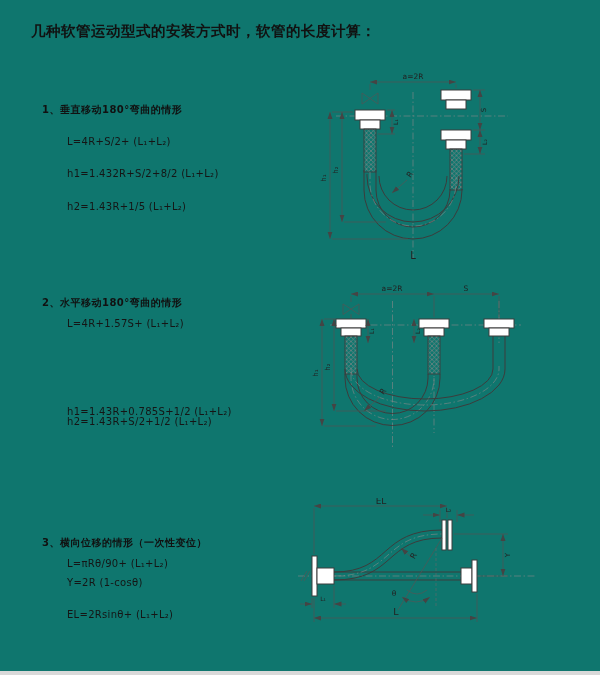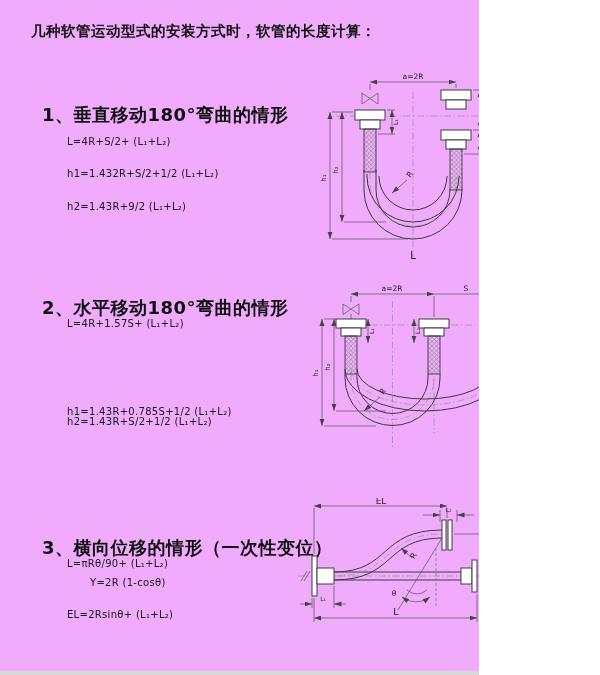--- a/index.html
+++ b/index.html
@@ -1,48 +1,48 @@
 <!DOCTYPE html>
 <html><head>
 <meta charset="utf-8">
 <style>
   html,body{margin:0;padding:0;}
   .page{
-    position:relative;width:479px;height:675px;background:#f0abfc;
+    position:relative;width:600px;height:675px;background:#0f766e;
     font-family:"DejaVu Sans","Liberation Sans",sans-serif;color:#111;
     overflow:hidden;
   }
   .title{position:absolute;left:31px;top:22px;font-size:14.5px;font-weight:bold;letter-spacing:.5px;}
-  .heading{position:absolute;font-size:18px;font-weight:bold;letter-spacing:.5px;}
+  .heading{position:absolute;font-size:10px;font-weight:bold;letter-spacing:.5px;}
   .formula{position:absolute;font-size:10px;font-weight:normal;letter-spacing:.3px;color:#151515;}
   .h1{left:42px;top:103px;} .f1a{left:67px;top:136px;} .f1b{left:67px;top:168px;} .f1c{left:67px;top:201px;}
   .h2{left:42px;top:296px;} .f2a{left:67px;top:318px;} .f2b{left:67px;top:361px;margin-top:45px;} .f2c{left:67px;top:416px;}
-  .h3{left:42px;top:536px;} .f3a{left:67px;top:558px;} .f3b{left:67px;top:577px;margin-left:23px;} .f3c{left:67px;top:609px;}
+  .h3{left:42px;top:536px;} .f3a{left:67px;top:558px;} .f3b{left:67px;top:577px;} .f3c{left:67px;top:609px;}
   svg{position:absolute;}
   #svg1{left:308px;top:70px;} #svg2{left:306px;top:283px;} #svg3{left:296px;top:498px;}
   .bottom-edge{position:absolute;left:0;right:0;bottom:0;height:4px;background:#d9d9d9;}
   svg .thin{stroke:#555;stroke-width:.7;fill:none;}
   svg .hose{stroke:#3c3c3c;stroke-width:1;fill:none;}
   svg .fit{stroke:#3c3c3c;stroke-width:1;fill:#fff;}
   svg .cl{stroke:#8a8a8a;stroke-width:.6;fill:none;stroke-dasharray:7 2.5 1.5 2.5;}
   svg .dsh{stroke:#6a6a6a;stroke-width:.6;fill:none;stroke-dasharray:3 2;}
   svg text{fill:#222;font-family:"DejaVu Sans","Liberation Sans",sans-serif;}
 </style>
 </head>
 <body>
 
 <div class="page">
 
   <div class="title">几种软管运动型式的安装方式时，软管的长度计算：</div>
 
   <div>
     <div class="heading h1">1、垂直移动180°弯曲的情形</div>
     <div class="formula f1a">L=4R+S/2+ (L₁+L₂)</div>
-    <div class="formula f1b">h1=1.432R+S/2+1/2 (L₁+L₂)</div>
-    <div class="formula f1c">h2=1.43R+9/2 (L₁+L₂)</div>
+    <div class="formula f1b">h1=1.432R+S/2+8/2 (L₁+L₂)</div>
+    <div class="formula f1c">h2=1.43R+1/5 (L₁+L₂)</div>
   </div>
 
   <div>
     <div class="heading h2">2、水平移动180°弯曲的情形</div>
     <div class="formula f2a">L=4R+1.57S+ (L₁+L₂)</div>
     <div class="formula f2b">h1=1.43R+0.785S+1/2 (L₁+L₂)</div>
     <div class="formula f2c">h2=1.43R+S/2+1/2 (L₁+L₂)</div>
   </div>
 
   <div>

